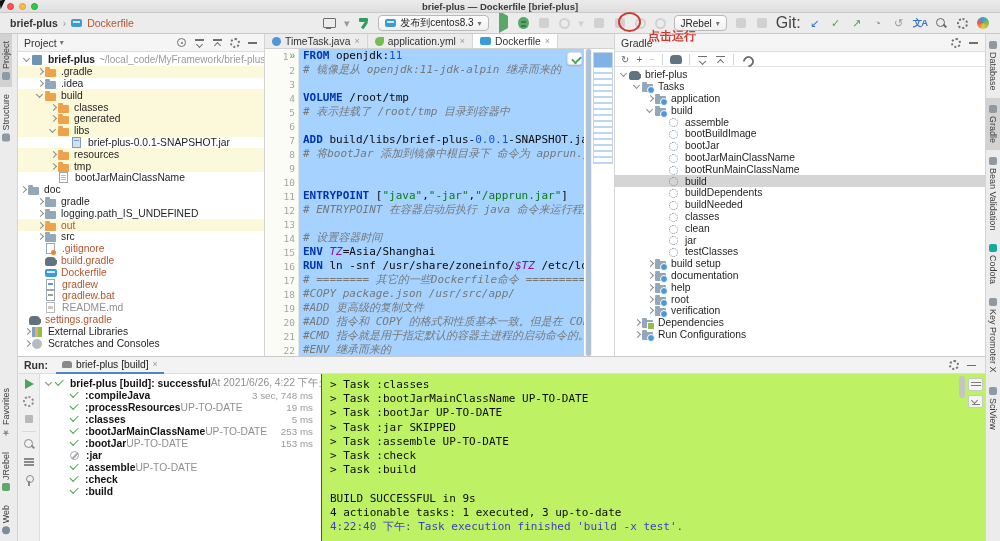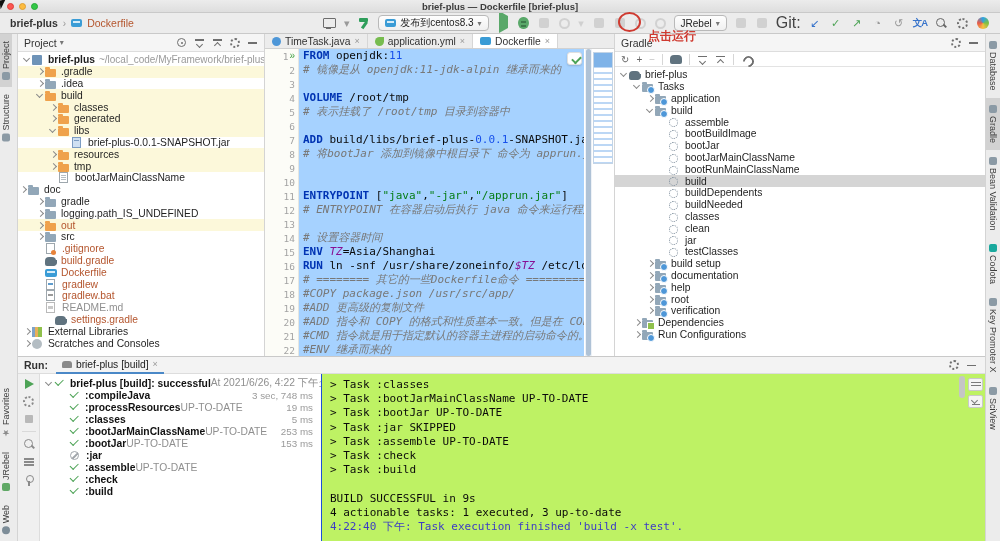--- a/index.html
+++ b/index.html
@@ -448,21 +448,21 @@
           <div class="trow" style="padding-left: 17px;">
             <span class="arr none"></span>
             <span class="ico i-bat"></span>
             <span class="lbl c-changed">gradlew.bat</span>
           </div>
           <div class="trow" style="padding-left: 17px;">
             <span class="arr none"></span>
             <span class="ico i-markdown"></span>
             <span class="lbl c-ignored">README.md</span>
           </div>
-          <div class="trow" style="padding-left: 27px;">
+          <div class="trow" style="padding-left: 1px;">
             <span class="arr none"></span>
             <span class="ico i-gradle-file"></span>
             <span class="lbl c-changed">settings.gradle</span>
           </div>
           <div class="trow" style="padding-left: 4px;">
             <span class="arr closed"></span>
             <span class="ico i-libraries"></span>
             <span class="lbl">External Libraries</span>
           </div>
           <div class="trow" style="padding-left: 4px;">

